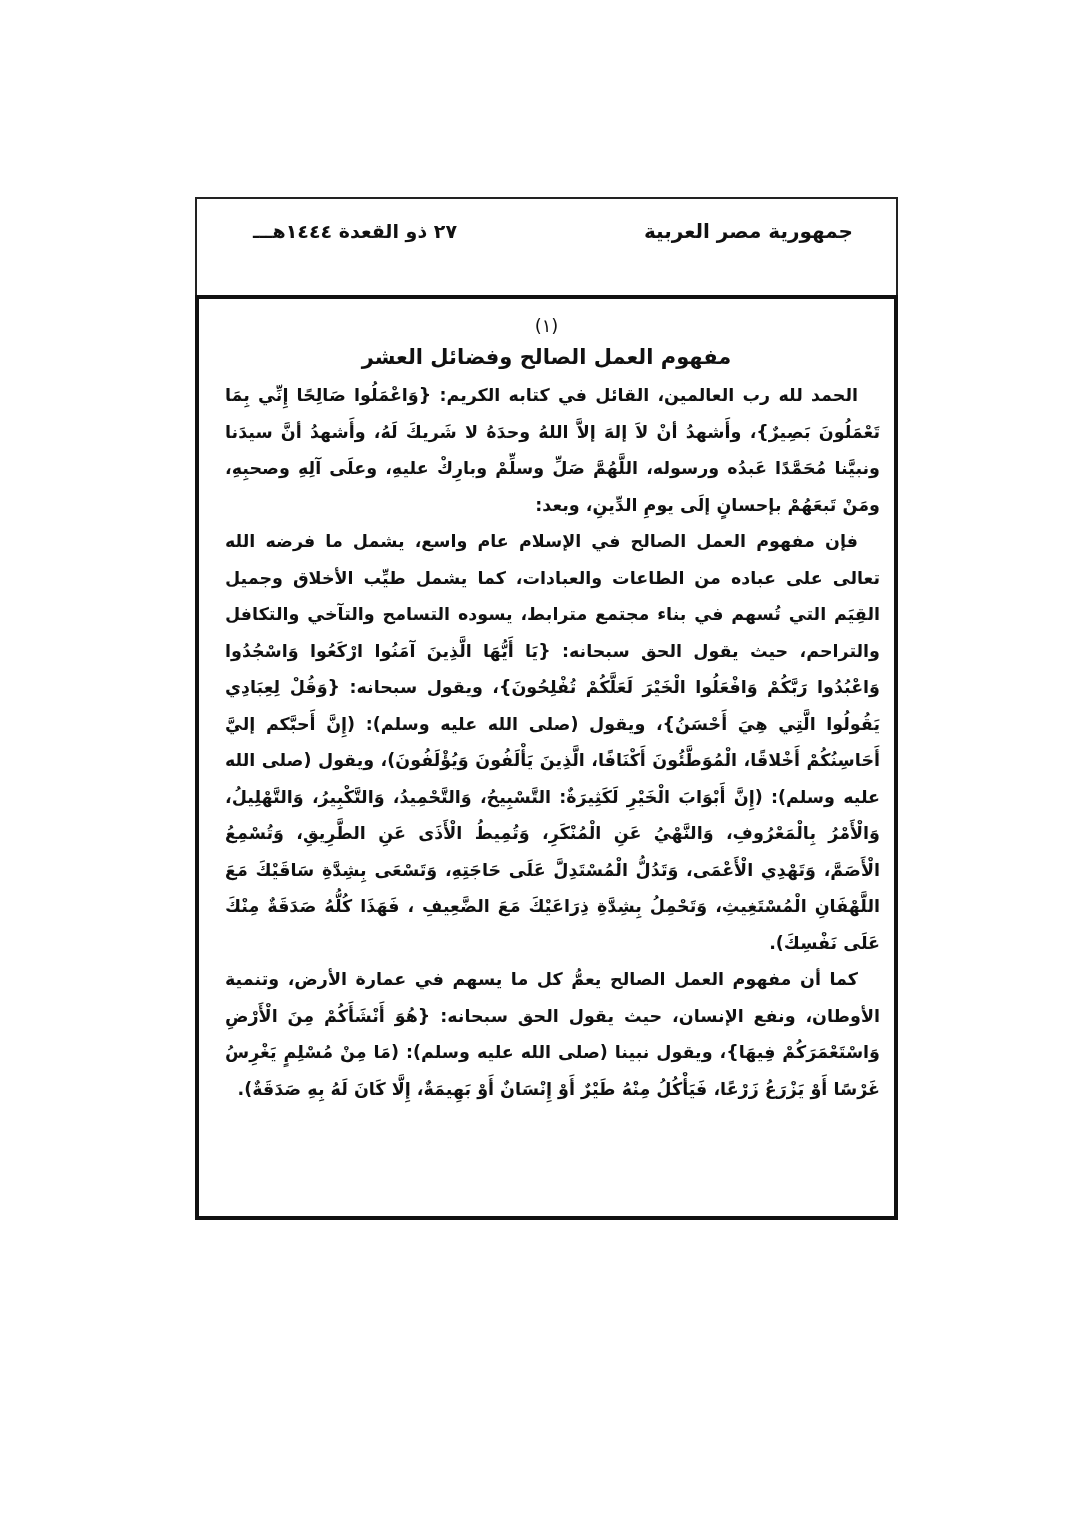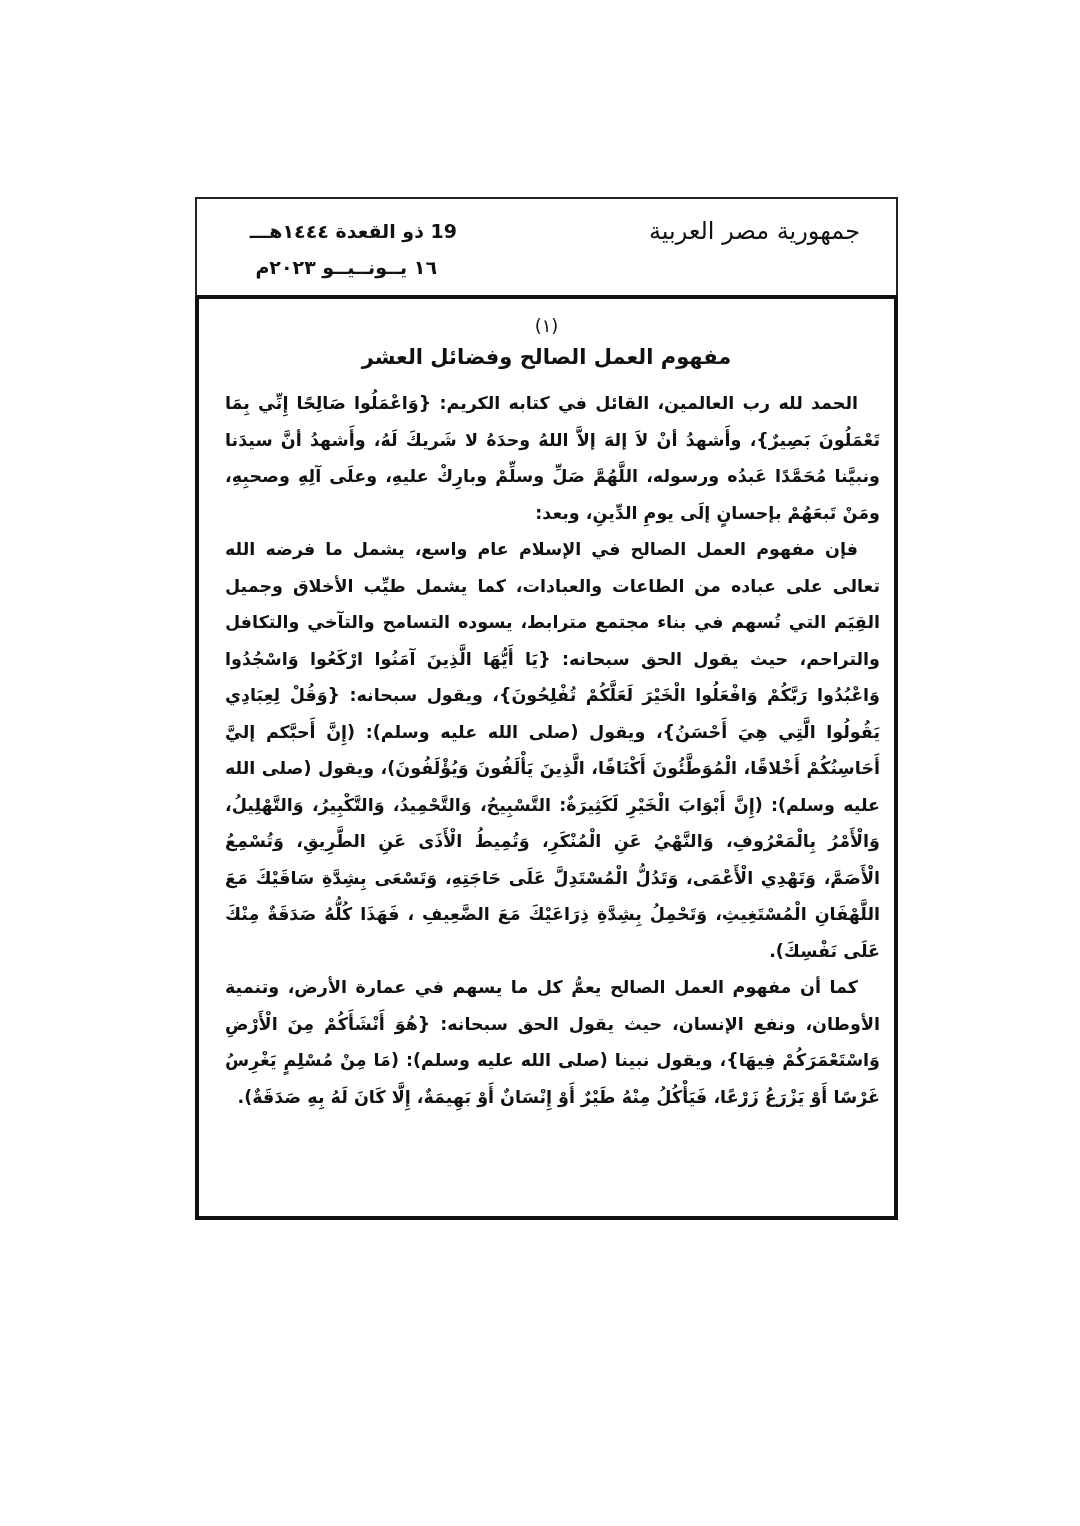--- a/index.html
+++ b/index.html
@@ -25,26 +25,26 @@
       left: 195px;
       top: 197px;
       width: 703px;
       height: 98px;
       border: 2px solid #222;
       border-bottom: none;
       box-sizing: border-box;
     }
     .header-right {
       position: absolute;
-      right: 36px;
+      right: 43px;
       top: 14px;
       direction: rtl;
       text-align: right;
-      font-weight: normal;
-      font-size: 24px;
+      font-weight: bold;
+      font-size: 20px;
       line-height: 36px;
     }
     .header-right .line2 {
       padding-right: 14px;
     }
     .header-left {
       position: absolute;
       left: 30px;
       top: 14px;
       direction: rtl;
@@ -73,21 +73,21 @@
       line-height: 26px;
       margin-top: 2px;
       direction: ltr;
     }
     .title {
       text-align: center;
       direction: rtl;
       font-weight: bold;
       font-size: 21px;
       line-height: 36px;
-      margin-bottom: 10px;
+      margin-bottom: 2px;
     }
     .para {
       direction: rtl;
       text-align: justify;
       text-align-last: right;
       font-family: "DejaVu Sans", sans-serif;
       font-weight: bold;
       font-size: 17.5px;
       line-height: 36.5px;
       margin: 0;
@@ -101,22 +101,21 @@
 </head>
 <body>
 
 <div class="page">
 
   <div class="header-box">
     <div class="header-right">
       <div>جمهورية مصر العربية</div>
     </div>
     <div class="header-left">
-      <div>19 ذو القعدة ١٤٤٤هـــ</div>
-      <div class="line2">١٦ يــونــيــو ٢٠٢٣م</div>
+      <div>٢٧ ذو القعدة ١٤٤٤هـــ</div>
     </div>
   </div>
 
   <div class="body-box">
     <div class="page-number">(١)</div>
     <div class="title">مفهوم العمل الصالح وفضائل العشر</div>
     <p class="para indent">الحمد لله رب العالمين، القائل في كتابه الكريم: {وَاعْمَلُوا صَالِحًا إِنِّي بِمَا تَعْمَلُونَ بَصِيرٌ}، وأَشهدُ أنْ لاَ إلهَ إلاَّ اللهُ وحدَهُ لا شَريكَ لَهُ، وأَشهدُ أنَّ سيدَنا ونبيَّنا مُحَمَّدًا عَبدُه ورسوله، اللَّهُمَّ صَلِّ وسلِّمْ وبارِكْ عليهِ، وعلَى آلِهِ وصحبِهِ، ومَنْ تَبعَهُمْ بإحسانٍ إلَى يومِ الدِّينِ، وبعد:</p>
     <p class="para indent">فإن مفهوم العمل الصالح في الإسلام عام واسع، يشمل ما فرضه الله تعالى على عباده من الطاعات والعبادات، كما يشمل طيِّب الأخلاق وجميل القِيَم التي تُسهم في بناء مجتمع مترابط، يسوده التسامح والتآخي والتكافل والتراحم، حيث يقول الحق سبحانه: {يَا أَيُّهَا الَّذِينَ آمَنُوا ارْكَعُوا وَاسْجُدُوا وَاعْبُدُوا رَبَّكُمْ وَافْعَلُوا الْخَيْرَ لَعَلَّكُمْ تُفْلِحُونَ}، ويقول سبحانه: {وَقُلْ لِعِبَادِي يَقُولُوا الَّتِي هِيَ أَحْسَنُ}، ويقول (صلى الله عليه وسلم): (إِنَّ أَحبَّكم إليَّ أَحَاسِنُكُمْ أَخْلاقًا، الْمُوَطَّئُونَ أَكْنَافًا، الَّذِينَ يَأْلَفُونَ وَيُؤْلَفُونَ)، ويقول (صلى الله عليه وسلم): (إِنَّ أَبْوَابَ الْخَيْرِ لَكَثِيرَةٌ: التَّسْبِيحُ، وَالتَّحْمِيدُ، وَالتَّكْبِيرُ، وَالتَّهْلِيلُ، وَالْأَمْرُ بِالْمَعْرُوفِ، وَالنَّهْيُ عَنِ الْمُنْكَرِ، وَتُمِيطُ الْأَذَى عَنِ الطَّرِيقِ، وَتُسْمِعُ الْأَصَمَّ، وَتَهْدِي الْأَعْمَى، وَتَدُلُّ الْمُسْتَدِلَّ عَلَى حَاجَتِهِ، وَتَسْعَى بِشِدَّةِ سَاقَيْكَ مَعَ اللَّهْفَانِ الْمُسْتَغِيثِ، وَتَحْمِلُ بِشِدَّةِ ذِرَاعَيْكَ مَعَ الضَّعِيفِ ، فَهَذَا كُلُّهُ صَدَقَةٌ مِنْكَ عَلَى نَفْسِكَ).</p>
     <p class="para indent">كما أن مفهوم العمل الصالح يعمُّ كل ما يسهم في عمارة الأرض، وتنمية الأوطان، ونفع الإنسان، حيث يقول الحق سبحانه: {هُوَ أَنْشَأَكُمْ مِنَ الْأَرْضِ وَاسْتَعْمَرَكُمْ فِيهَا}، ويقول نبينا (صلى الله عليه وسلم): (مَا مِنْ مُسْلِمٍ يَغْرِسُ غَرْسًا أَوْ يَزْرَعُ زَرْعًا، فَيَأْكُلُ مِنْهُ طَيْرٌ أَوْ إِنْسَانٌ أَوْ بَهِيمَةٌ، إِلَّا كَانَ لَهُ بِهِ صَدَقَةٌ).</p>
   </div>

